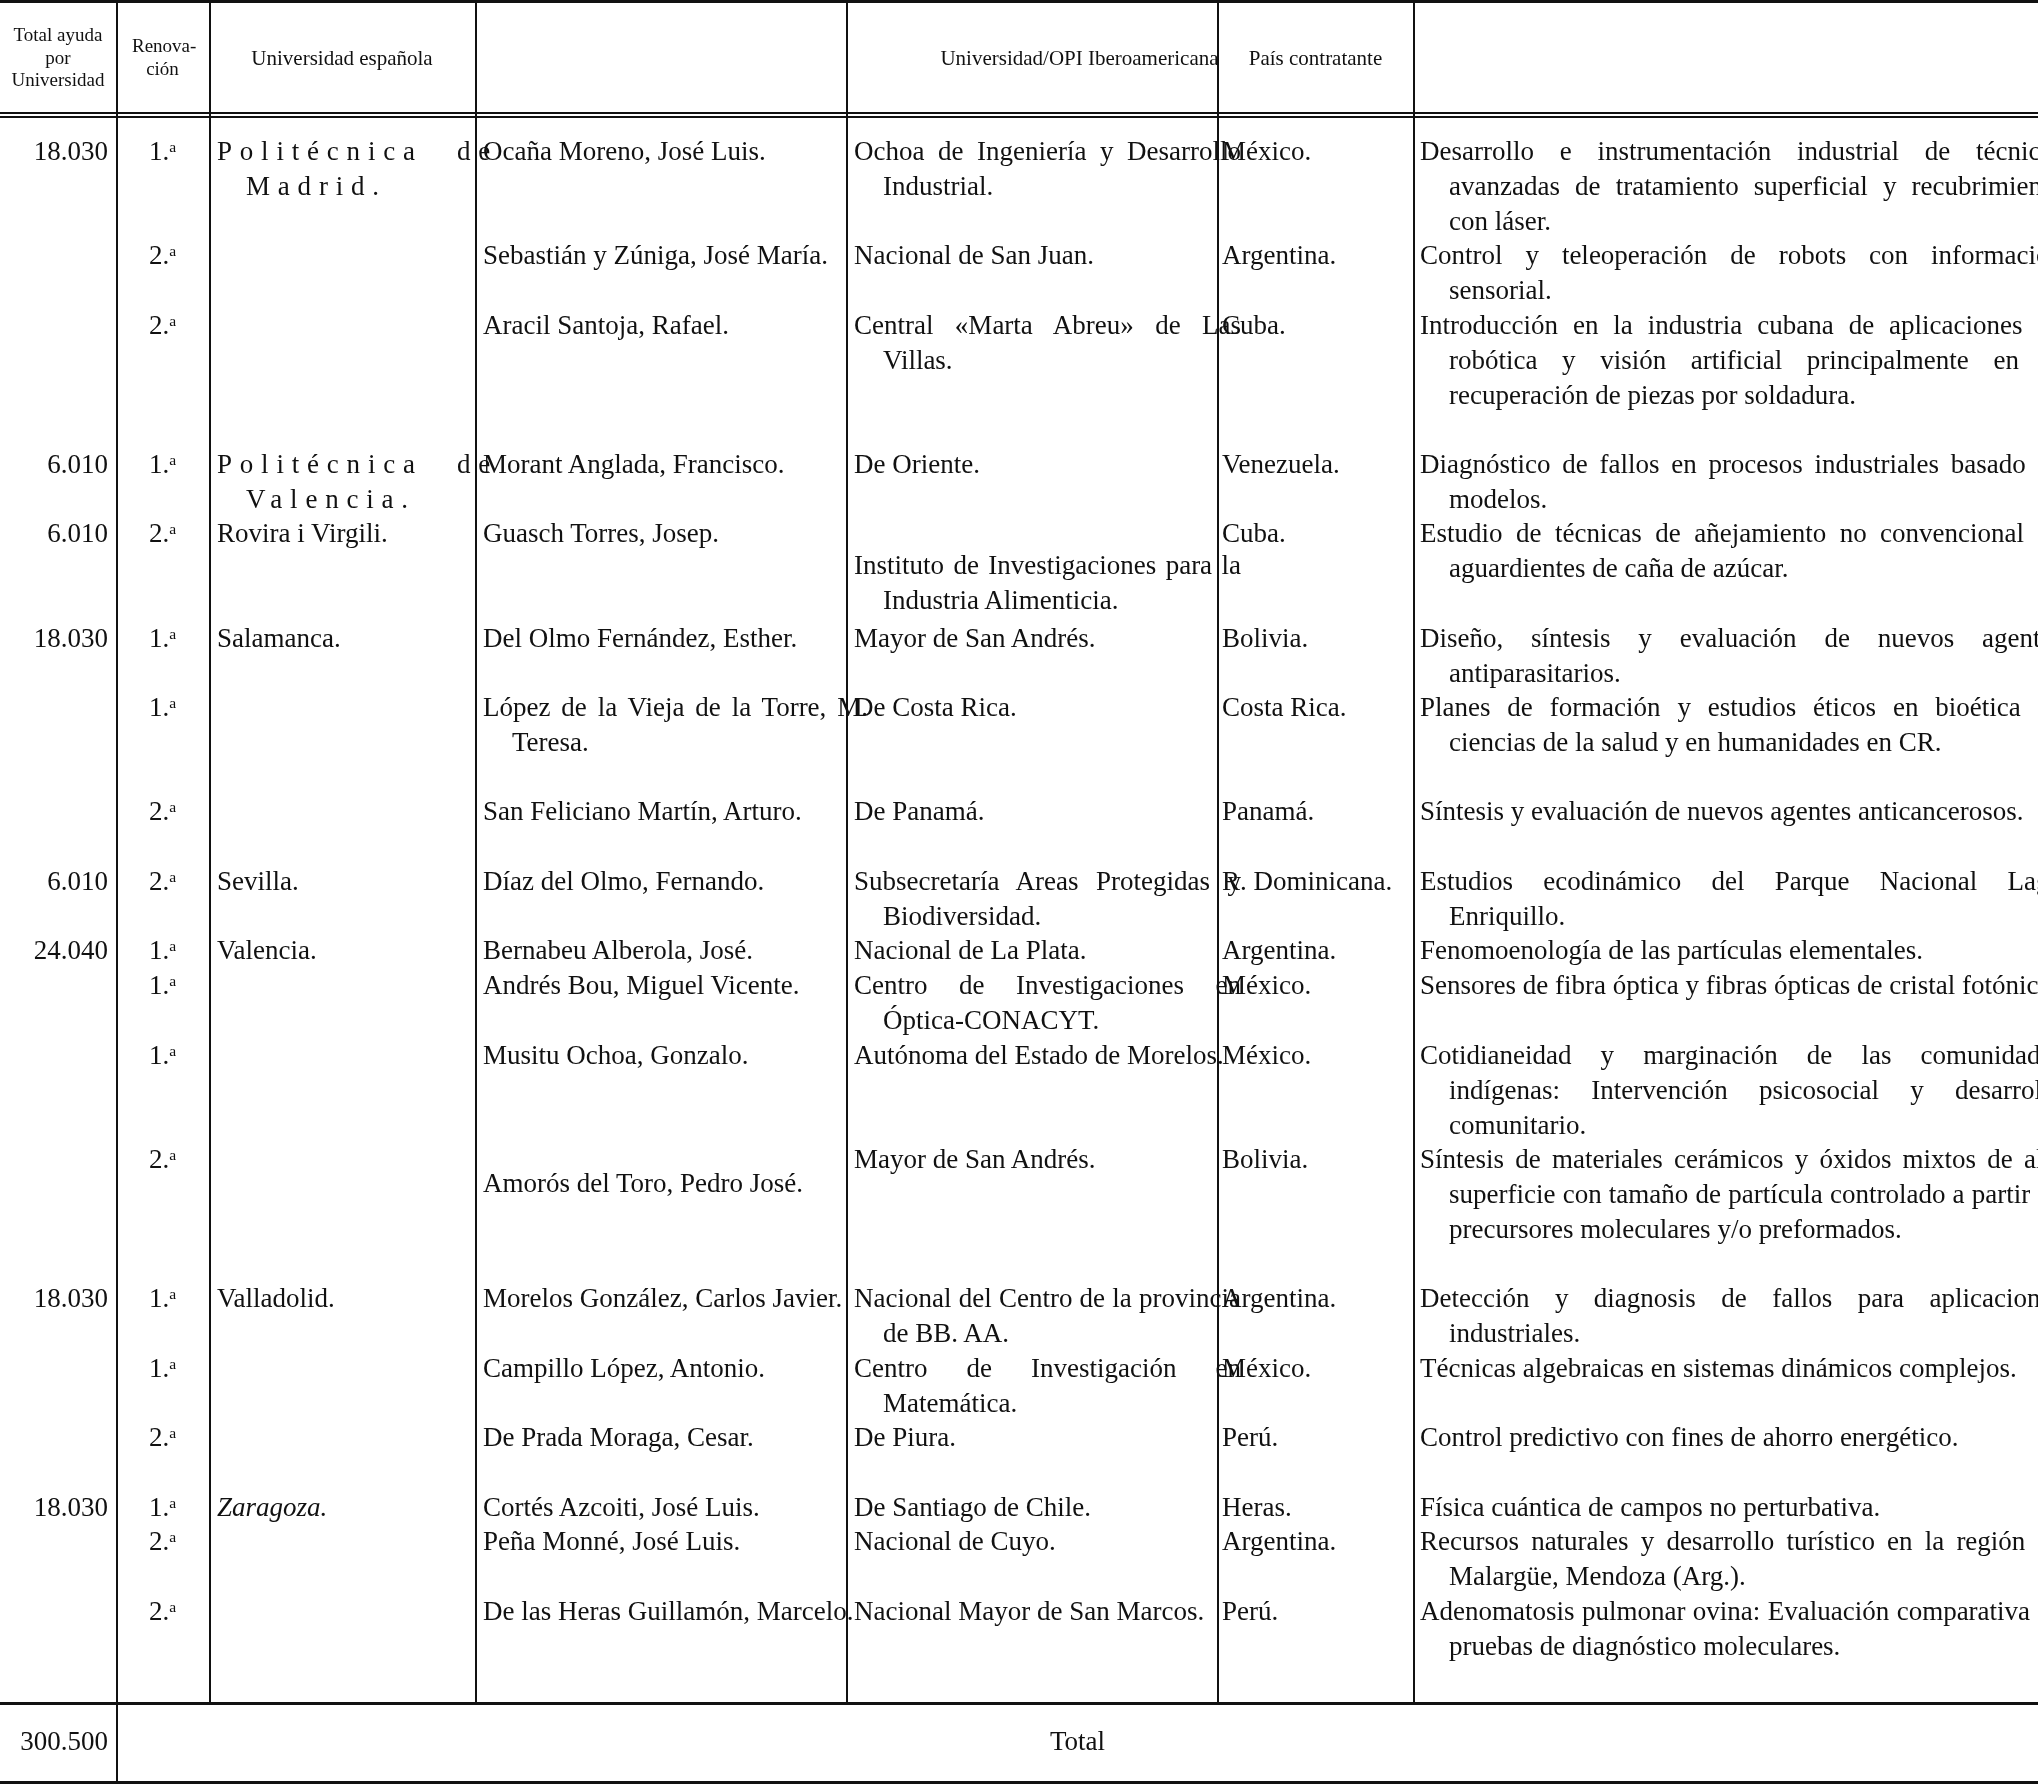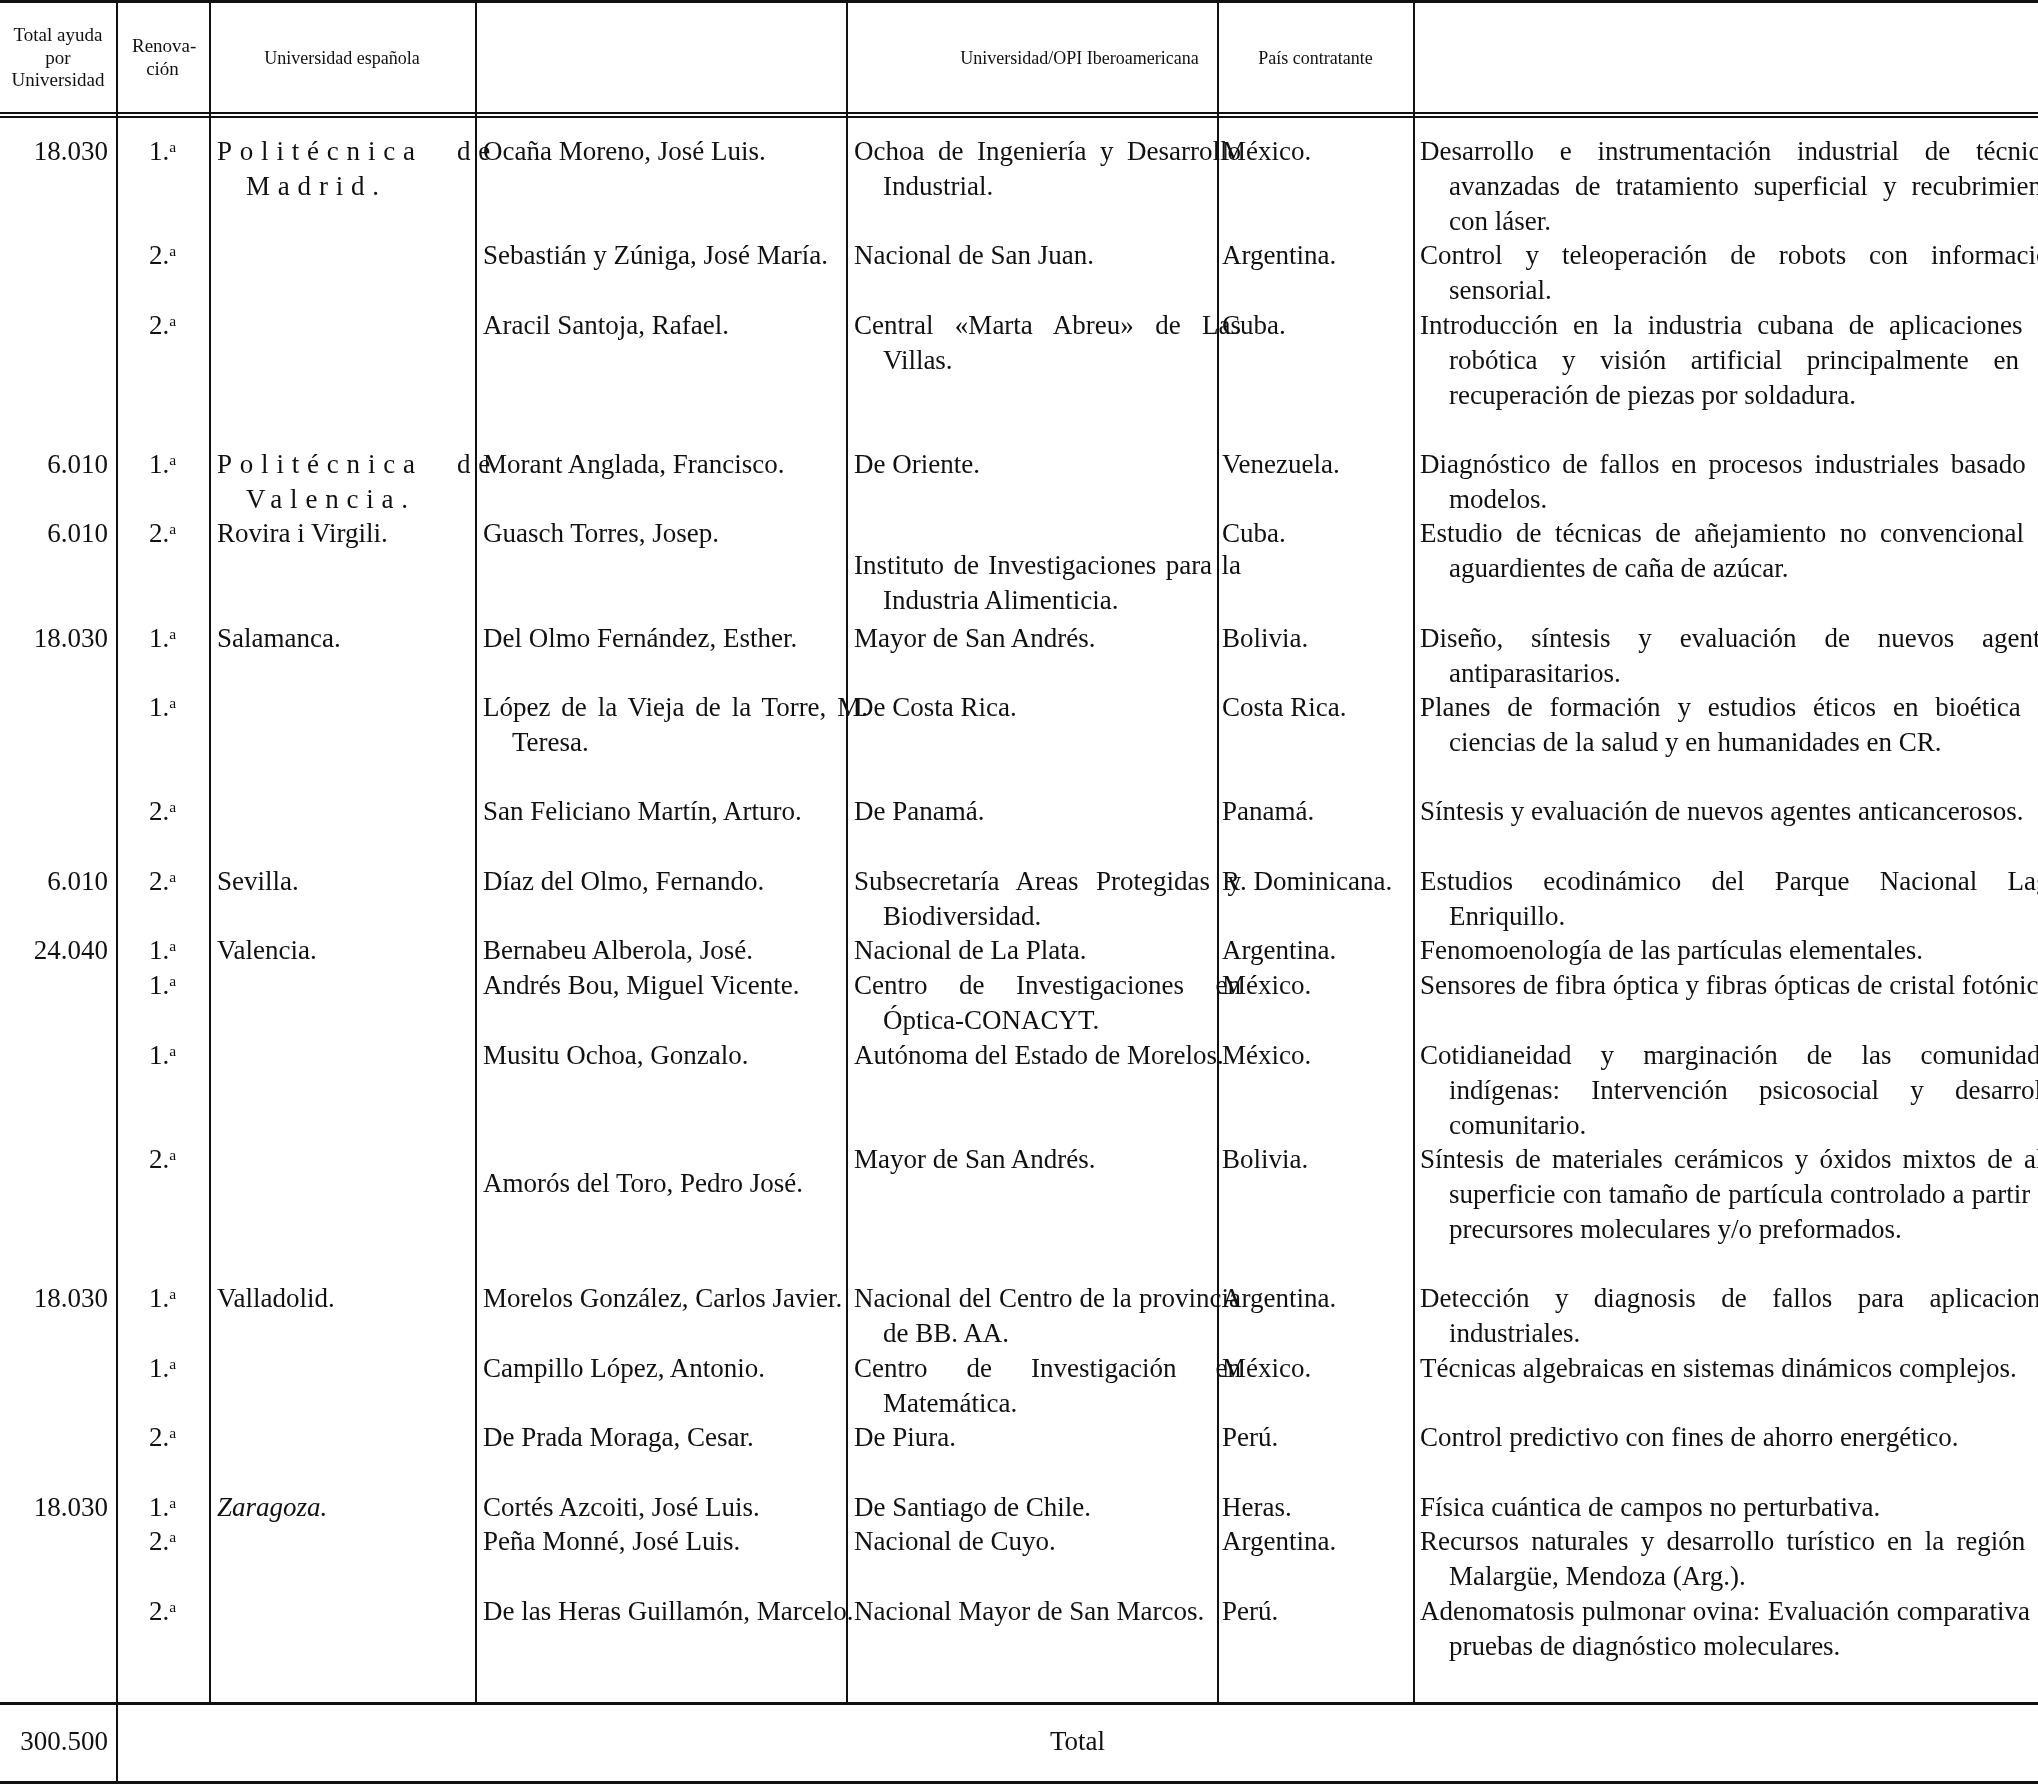--- a/index.html
+++ b/index.html
@@ -2,21 +2,21 @@
 <html style="font-size:14px"><head>
 <meta charset="utf-8">
 <style>
   html, body { margin:0; padding:0; background:#ffffff; }
   body { width:2039px; height:1785px; position:relative; overflow:hidden;
          font-family:"Liberation Serif","DejaVu Serif",serif; color:#111; }
   .frame { position:absolute; left:0; top:0; width:2039px; height:1785px; }
   .hline { position:absolute; left:0; width:2039px; background:#111; }
   .vline { position:absolute; width:1.7px; background:#111; }
   .hdr { position:absolute; top:0; height:116px; display:flex; align-items:center; justify-content:center;
-         text-align:center; font-size:18px; line-height:22.6px; color:#111; }
+         text-align:center; font-size:21px; line-height:22.6px; color:#111; }
   .cell { position:absolute; font-size:27px; line-height:35px; white-space:normal; }
   .num { text-align:right; }
   .ren { text-align:center; }
   .txt { text-align:justify; text-align-last:left; padding-left:29px; text-indent:-29px; }
   .spaced { letter-spacing:7.8px; }
   sup { font-size:15.6px; vertical-align:top; position:relative; top:-5.2px; }
   .total-label { position:absolute; font-size:27px; line-height:35px; text-align:center; }
 </style>
 </head>
 <body>

